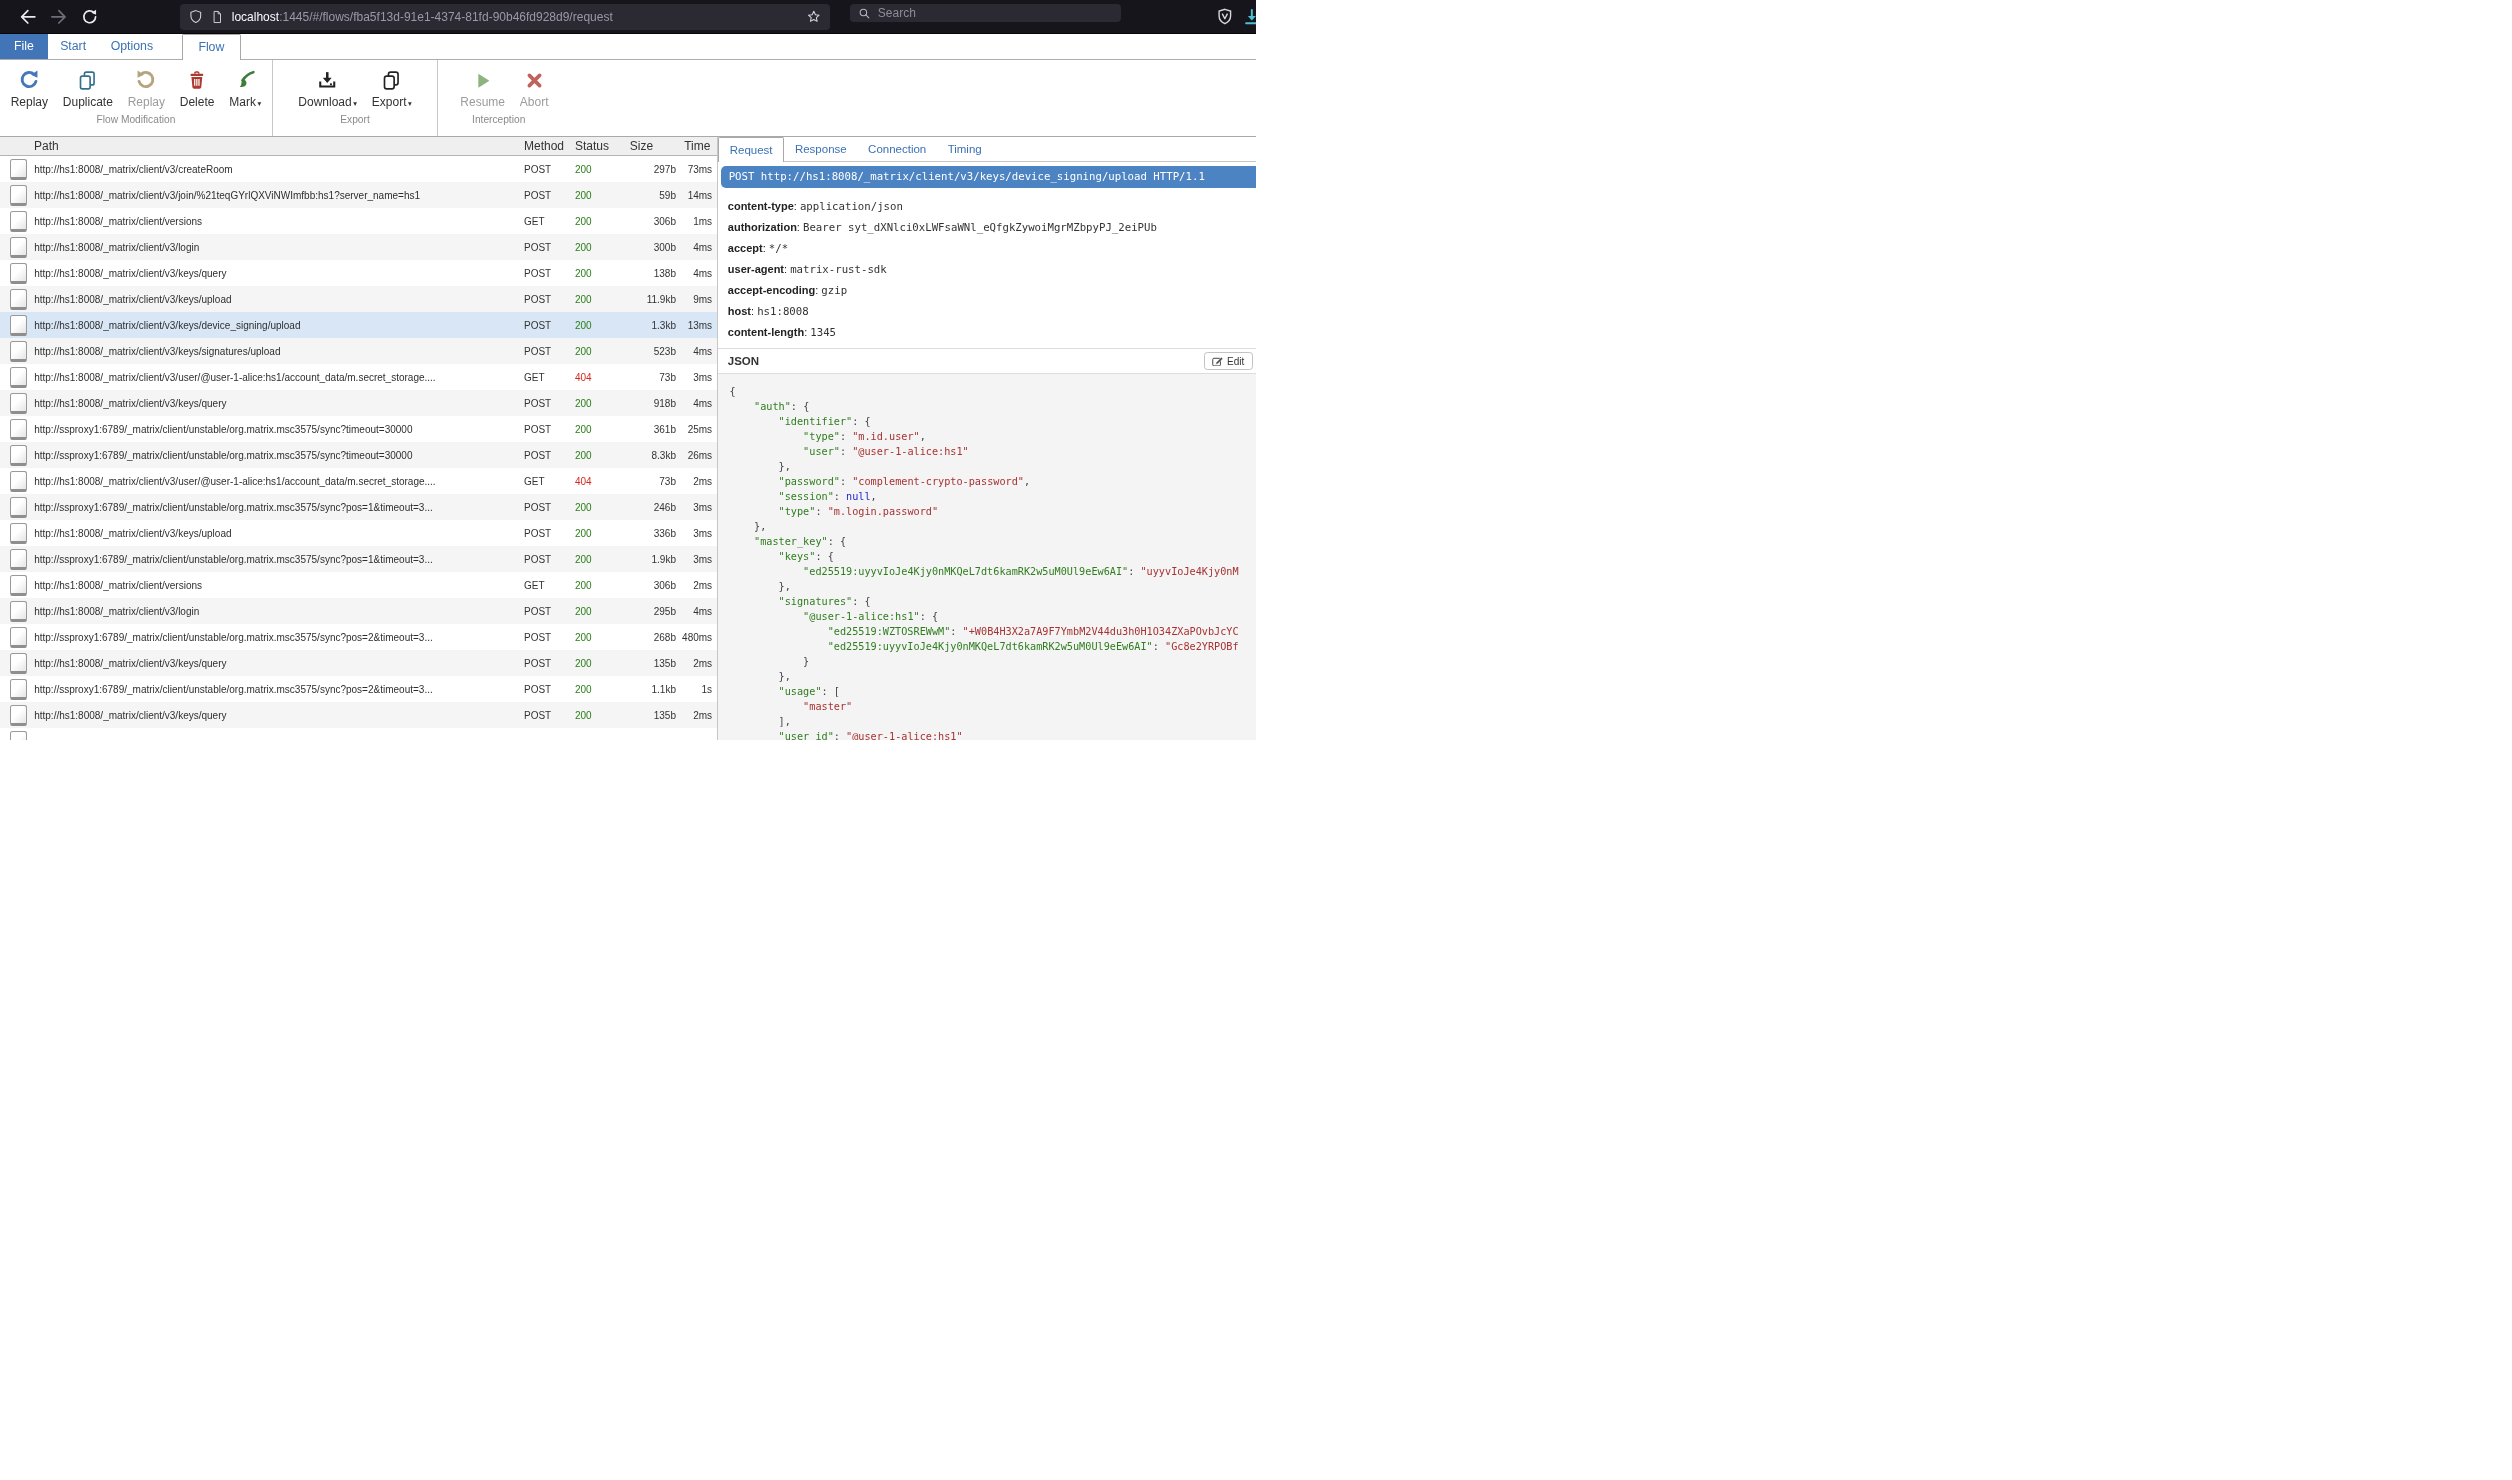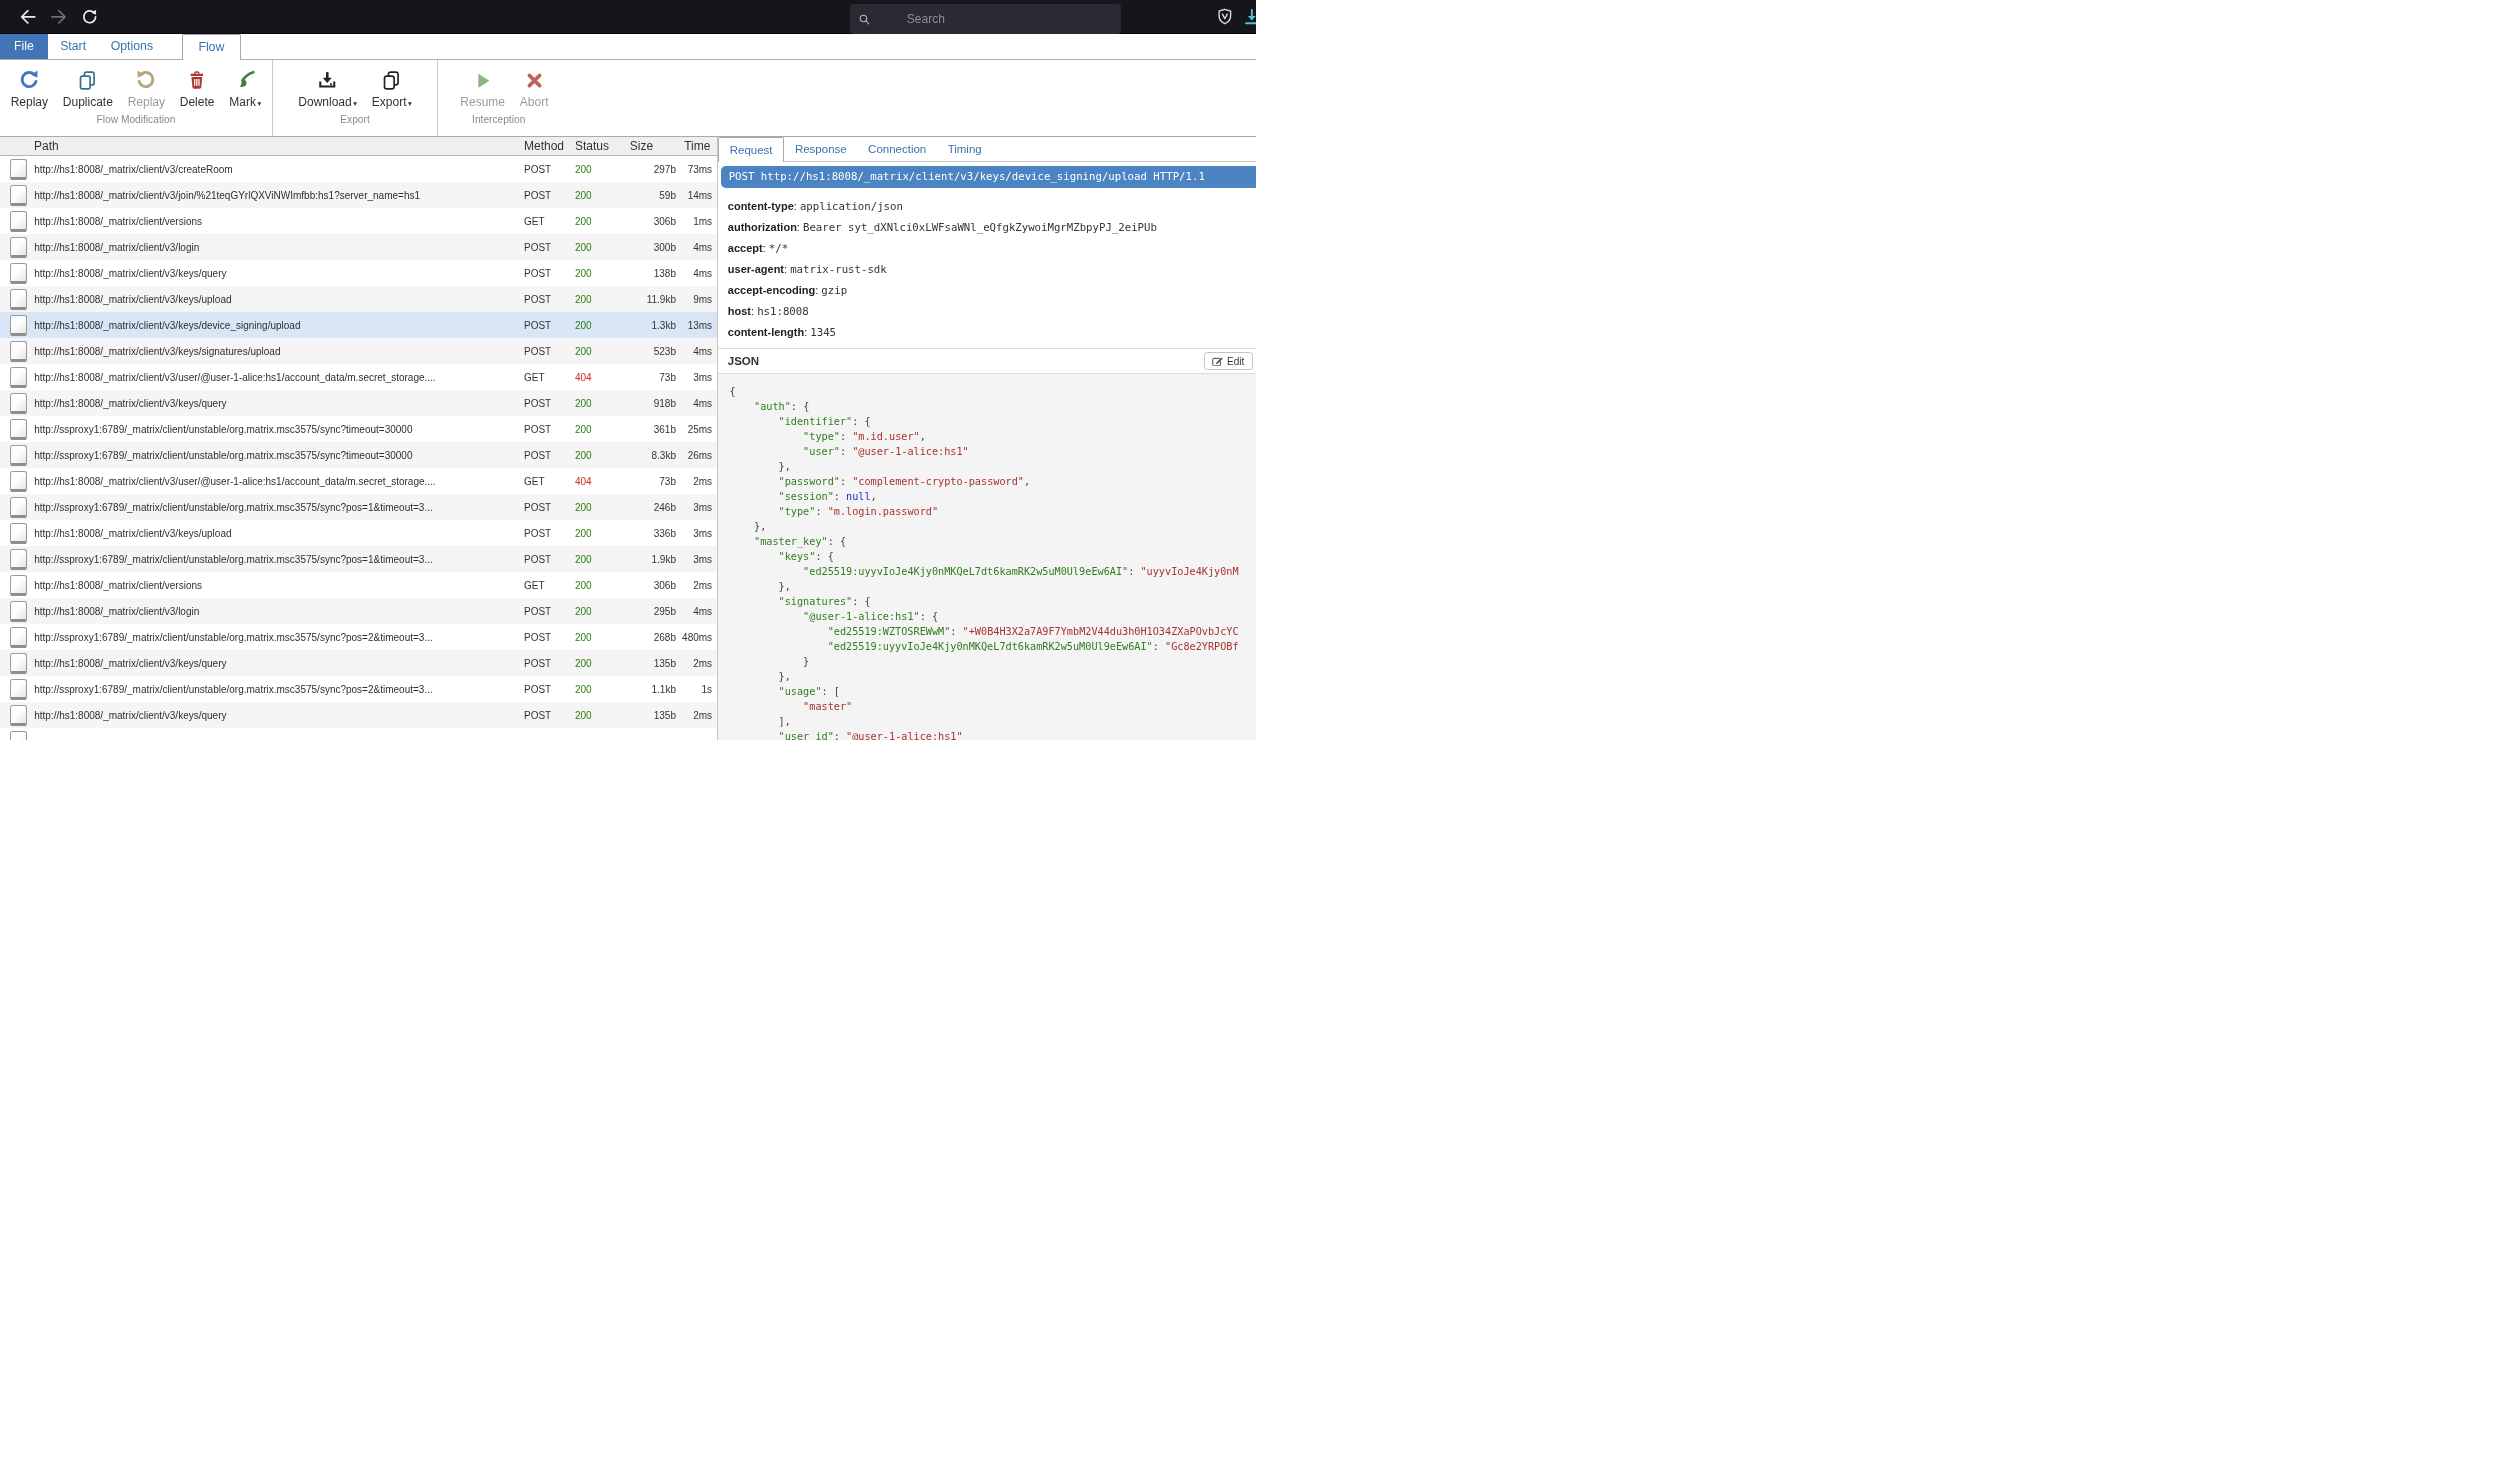--- a/index.html
+++ b/index.html
@@ -8,22 +8,22 @@
 
   
   .browser-bar { position:relative; height:34px; background:#16151c; border-bottom:0.8px solid #07070a; }
   .nav-ico { position:absolute; top:7.4px; width:19.7px; height:19.7px; cursor:pointer; }
   .nav-back { left:18px; } .nav-fwd { left:49px; } .nav-reload { left:80px; }
   .url-field { position:absolute; left:180px; top:4.1px; width:650px; height:26px;
     background:#2b2a33; border-radius:4.1px; display:flex; align-items:center; padding:0 8.2px; }
   .url-field svg { flex:0 0 auto; }
   .url-text { margin-left:7.4px; font-size:12px; white-space:nowrap; overflow:hidden; flex:1; }
   .url-host { color:#fbfbfe; } .url-rest { color:#9b99a5; }
-  .search-field { position:absolute; left:850px; top:4.1px; width:271px; height:30px;
-    background:#2b2a33; border-radius:4.1px; display:flex; align-items:center; padding:0 8.2px;gap:29px; }
+  .search-field { position:absolute; left:850px; top:4.1px; width:271px; height:18px;
+    background:#2b2a33; border-radius:4.1px; display:flex; align-items:center; padding:0 8.2px; }
   .search-input { background:transparent; border:none; outline:none; color:#cfcdd8;
     font-size:12px; margin-left:6.6px; width:205px; font-family:"Liberation Sans",sans-serif; }
   .search-input::placeholder { color:#8f8d99; }
   .ext-ico { position:absolute; top:7.4px; width:19.7px; height:19.7px; cursor:pointer; }
   .ext-shield { left:1215px; } .ext-down { left:1242px; }
 
   
   .menu-row { height:26px; background:#fff; border-bottom:0.8px solid #adadad;
     display:flex; align-items:flex-end; }
   .mtab { height:26px; line-height:26px; padding:0 12.3px; font-size:12.3px; color:#3a72b3; cursor:pointer; }
@@ -97,20 +97,33 @@
       <path d="M12 4.5 4.5 12l7.5 7.5M5 12h15.5" fill="none" stroke="#eceaf0" stroke-width="2.1" stroke-linecap="round" stroke-linejoin="round"></path>
     </svg>
   <svg class="nav-ico nav-fwd" viewBox="0 0 24 24">
       <path d="M12 4.5 19.5 12 12 19.5M19 12H3.5" fill="none" stroke="#6f6d78" stroke-width="2.1" stroke-linecap="round" stroke-linejoin="round"></path>
     </svg>
   <svg class="nav-ico nav-reload" viewBox="0 0 24 24">
       <path d="M19 12a7.2 7.2 0 1 1-2.1-5.1" fill="none" stroke="#eceaf0" stroke-width="2.1" stroke-linecap="round"></path>
       <polygon points="19.6,3.2 19.6,9.4 13.8,7" fill="#eceaf0"></polygon>
     </svg>
 
+  <div class="url-field">
+    <svg width="15.6" height="15.6" viewBox="0 0 24 24">
+        <path d="M12 2.5l7.5 2.6v5.6c0 5-4.2 8.6-7.5 10.1C8.7 19.3 4.5 15.7 4.5 10.7V5.1z" fill="none" stroke="#d8d6de" stroke-width="1.6"></path>
+      </svg>
+    <svg width="14" height="14" viewBox="0 0 24 24" style="margin-left:6.6px">
+        <path d="M7 2.5h7l4 4v15H7z" fill="none" stroke="#d8d6de" stroke-width="1.6" stroke-linejoin="round"></path>
+        <path d="M14 2.5v4h4" fill="none" stroke="#d8d6de" stroke-width="1.6" stroke-linejoin="round"></path>
+      </svg>
+    <div class="url-text"><span class="url-host">localhost</span><span class="url-rest">:1445/#/flows/fba5f13d-91e1-4374-81fd-90b46fd928d9/request</span></div>
+    <svg width="15.6" height="15.6" viewBox="0 0 24 24">
+        <path d="M12 3.6l2.5 5.2 5.7.7-4.2 3.9 1.1 5.6L12 16.2 6.9 19l1.1-5.6-4.2-3.9 5.7-.7z" fill="none" stroke="#d8d6de" stroke-width="1.6" stroke-linejoin="round"></path>
+      </svg>
+  </div>
 
   <div class="search-field">
     <svg width="13" height="13" viewBox="0 0 24 24">
         <circle cx="10" cy="10" r="6" fill="none" stroke="#b6b4be" stroke-width="2"></circle>
         <path d="M14.5 14.5 20 20" stroke="#b6b4be" stroke-width="2" stroke-linecap="round"></path>
       </svg>
     <input class="search-input" type="text" placeholder="Search" style="">
   </div>
 
   <svg class="ext-ico ext-shield" viewBox="0 0 24 24">

